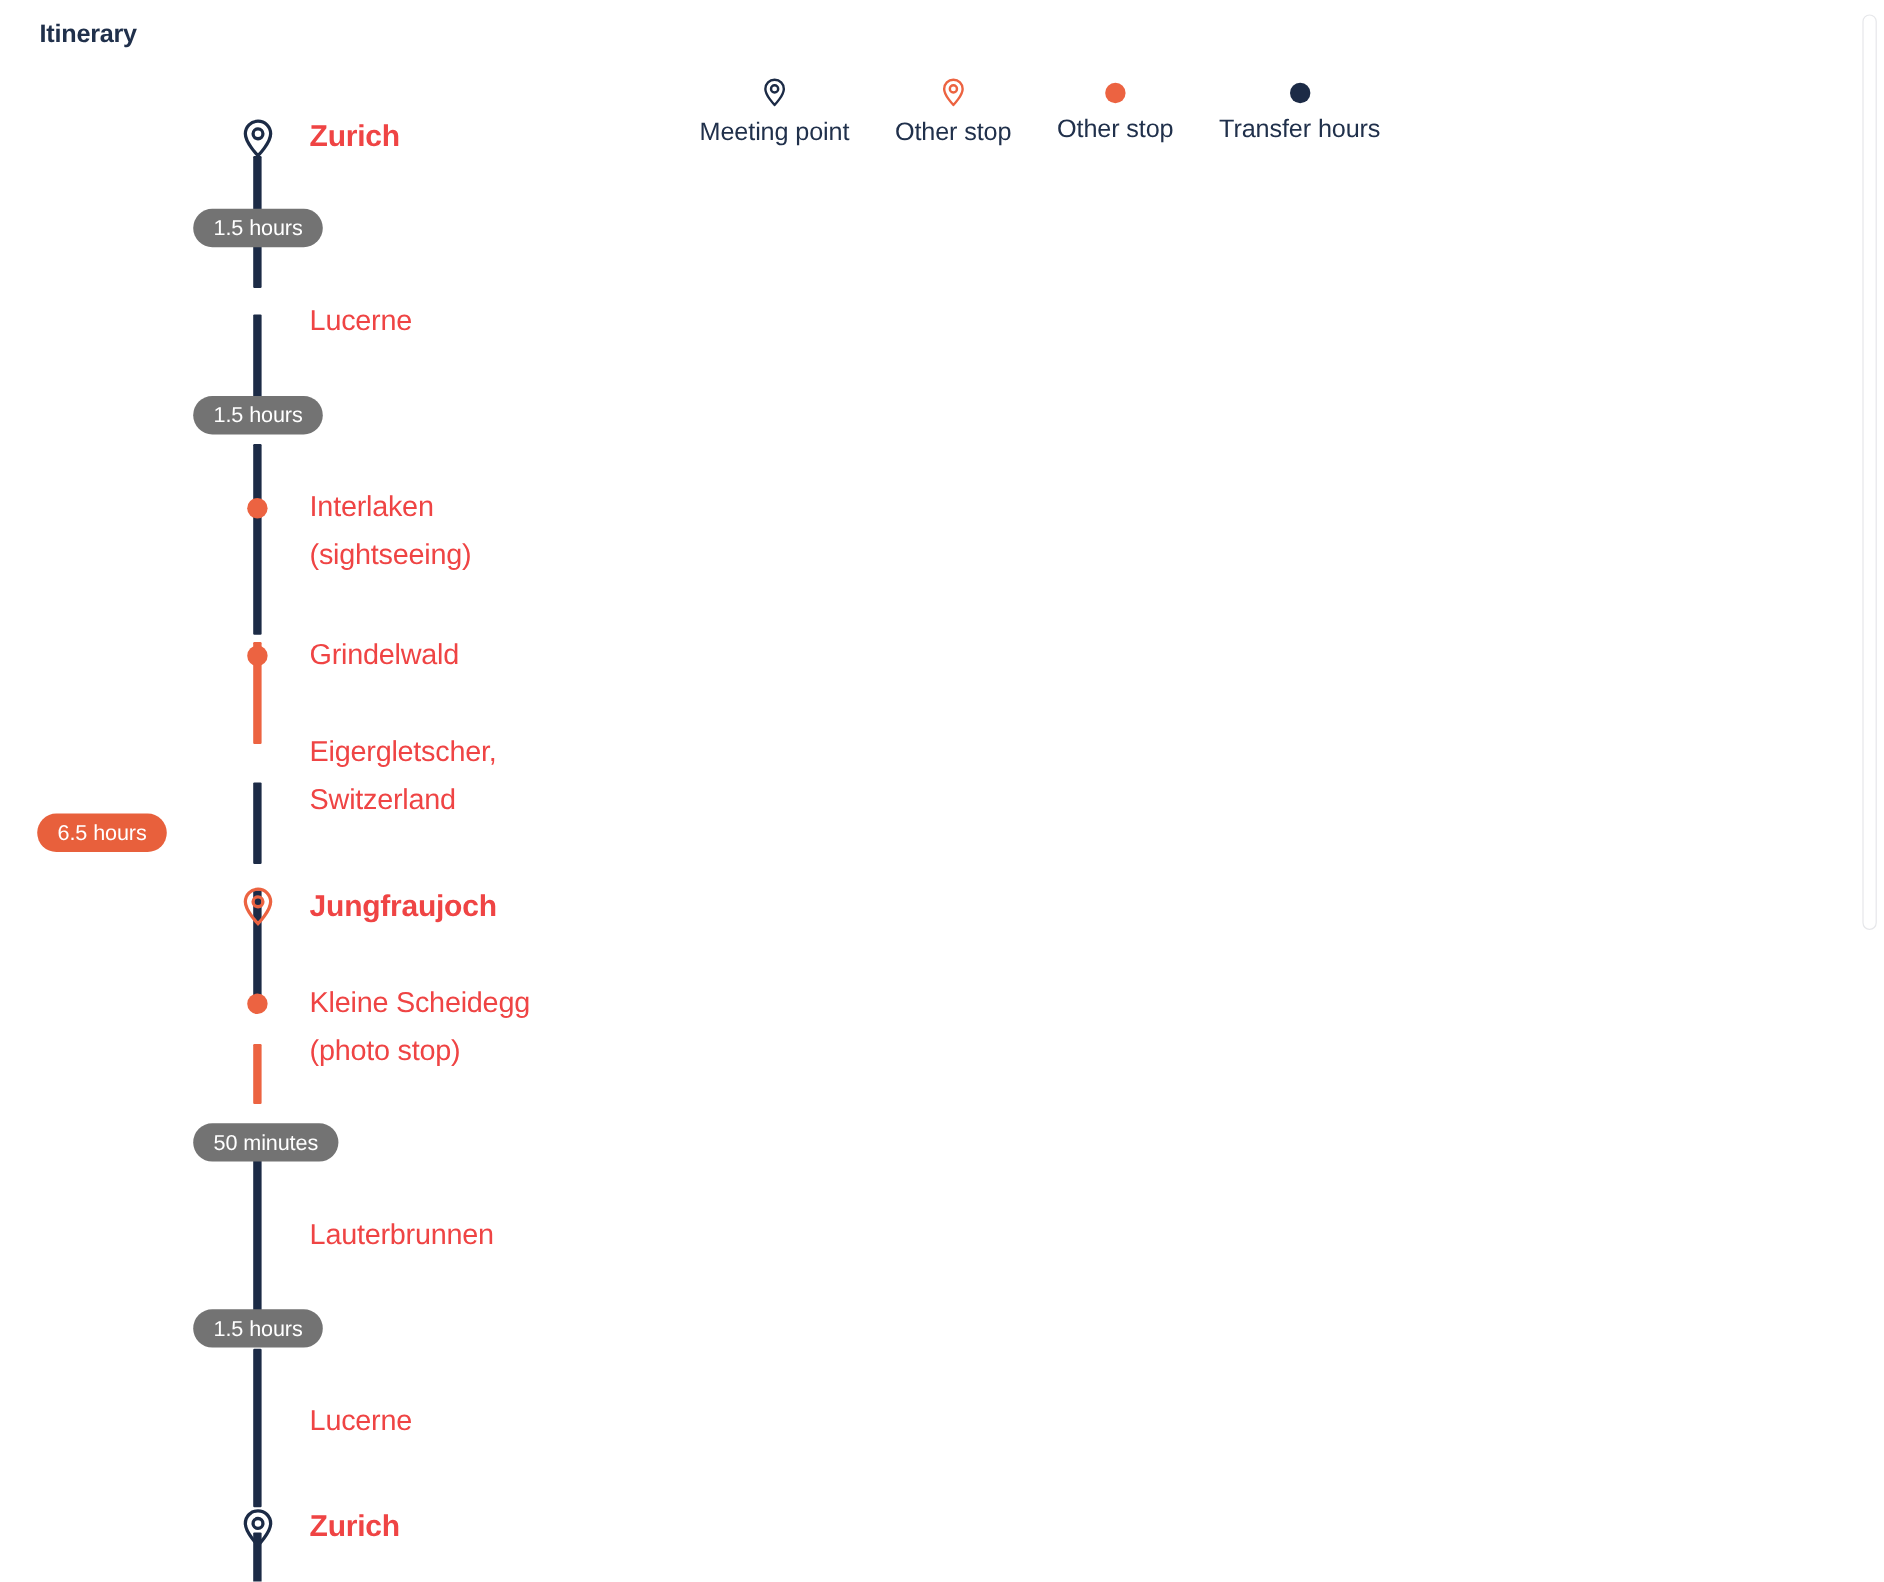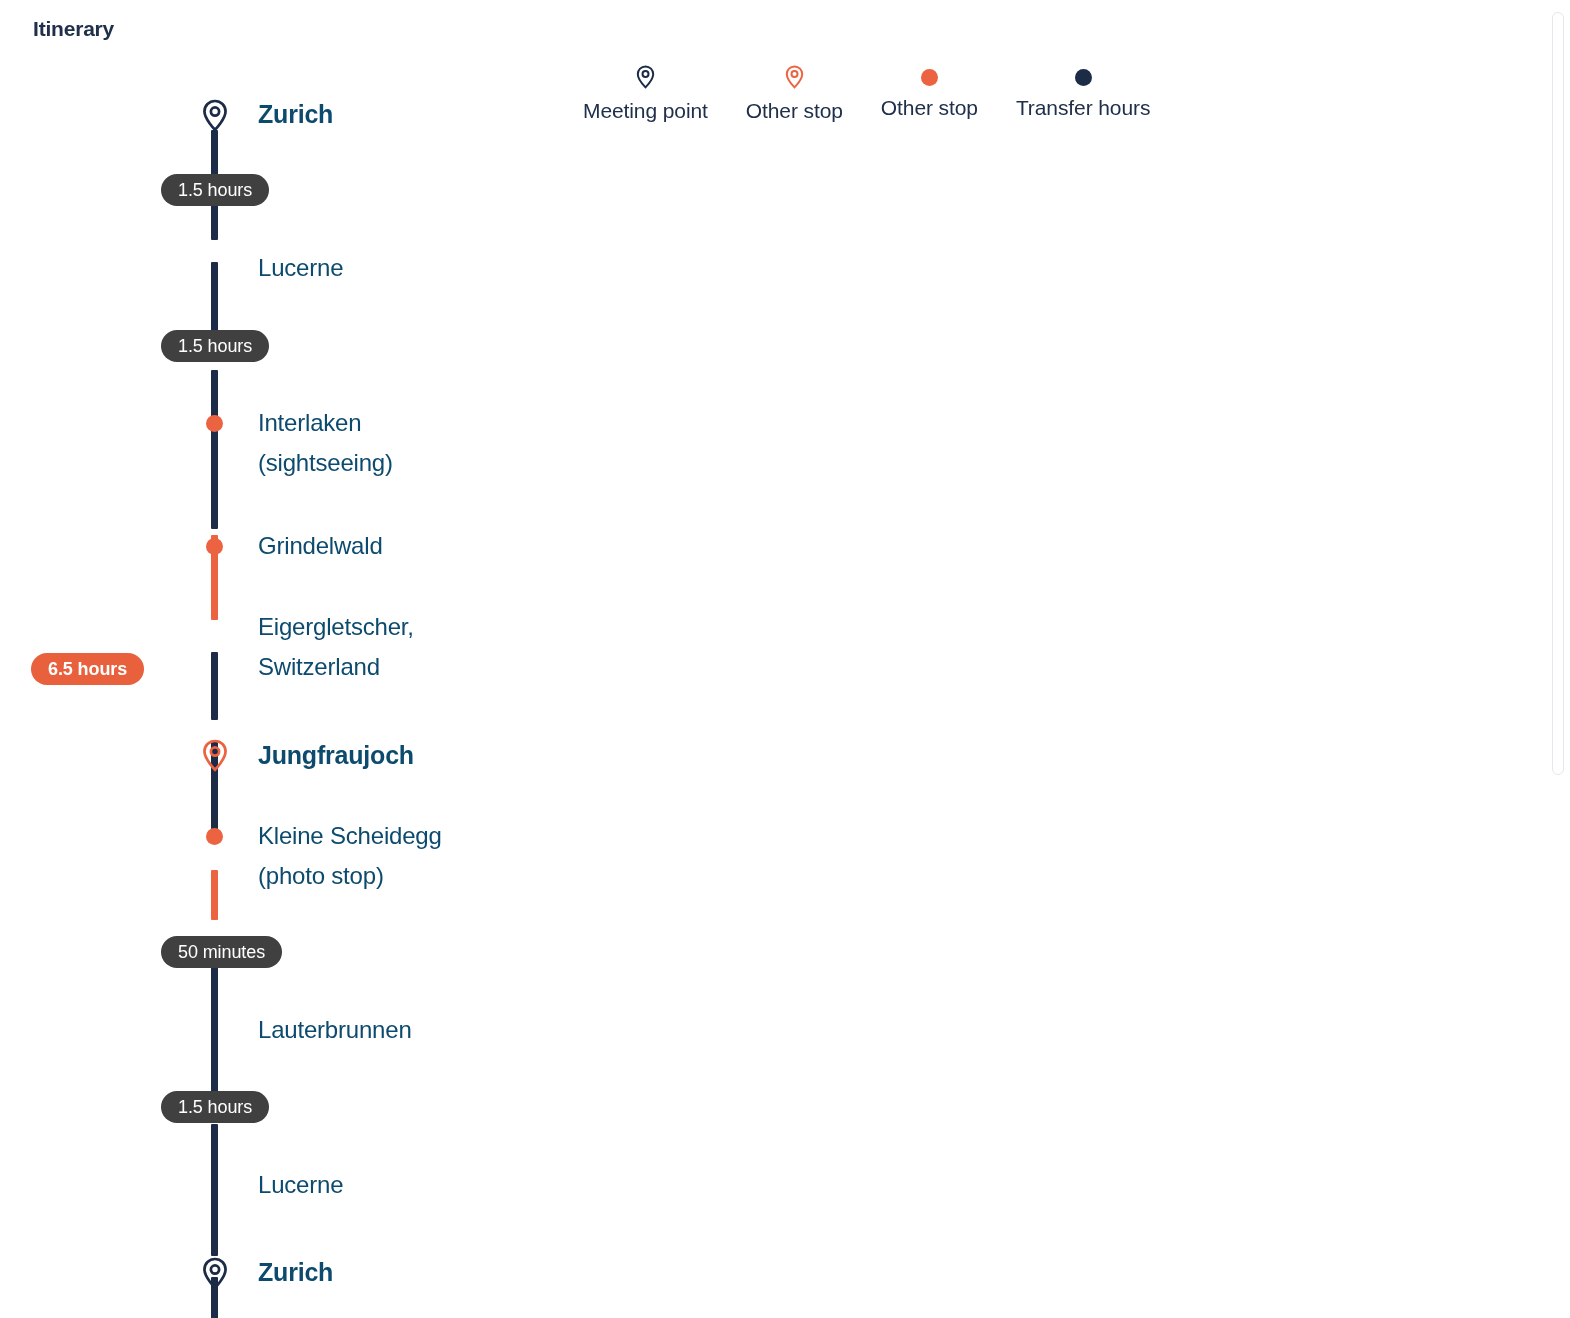--- a/index.html
+++ b/index.html
@@ -101,21 +101,21 @@
     height: 17px;
     border-radius: 50%;
   }
 
   
   .stop-label {
     position: absolute;
     left: 258px;
     font-size: 24px;
     line-height: 40px;
-    color: #0c4a6e;
+    color: #ef4444;
     letter-spacing: -0.2px;
     white-space: pre-line;
   }
   .stop-label.bold {
     font-weight: 700;
     font-size: 25px;
   }
 
   
   .badge {
@@ -124,21 +124,21 @@
     padding: 0 17px;
     border-radius: 16px;
     display: flex;
     align-items: center;
     justify-content: center;
     font-size: 18px;
     color: #ffffff;
     letter-spacing: -0.1px;
     white-space: nowrap;
   }
-  .badge-navy   { background: #404040; }
+  .badge-navy   { background: #737373; }
   .badge-orange { background: #e8603c; }
 
   
   .scroll-track {
     position: absolute;
     right: 6px;
     top: 12px;
     width: 12px;
     height: 763px;
     border: 1px solid #e6e7ea;
@@ -221,21 +221,21 @@
 (sightseeing)</div>
 
     <div class="node" style="top:436px;">
       <span class="node-dot dot-orange"></span>
     </div>
     <div class="stop-label" style="top:434px;">Grindelwald</div>
 
     <div class="stop-label" style="top:515px;">Eigergletscher,
 Switzerland</div>
 
-    <div class="badge badge-orange" style="left:31px; top:561px;font-weight:bold;">6.5 hours</div>
+    <div class="badge badge-orange" style="left:31px; top:586px;">6.5 hours</div>
 
     <div class="node" style="top:645px;">
       <svg width="26" height="33" viewBox="0 0 19 24" fill="none">
         <path d="M9.5 1.4C5.2 1.4 1.8 4.8 1.8 9.1c0 5.5 7.7 13.3 7.7 13.3s7.7-7.8 7.7-13.3c0-4.3-3.4-7.7-7.7-7.7z" stroke="#ec6341" stroke-width="2" fill="none"></path>
         <circle cx="9.5" cy="9.1" r="3" stroke="#ec6341" stroke-width="2" fill="none"></circle>
       </svg>
     </div>
     <div class="stop-label bold" style="top:643px;">Jungfraujoch</div>
 
     <div class="node" style="top:726px;">

